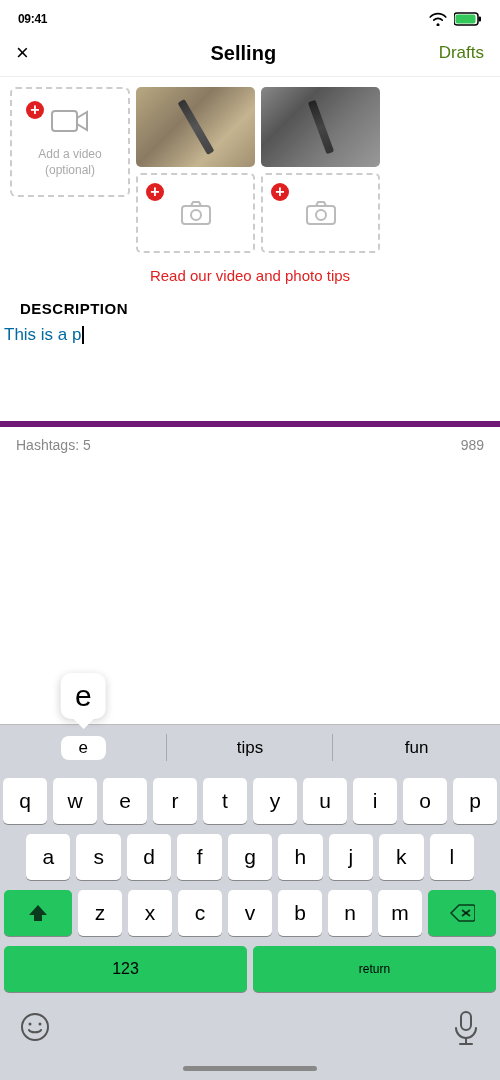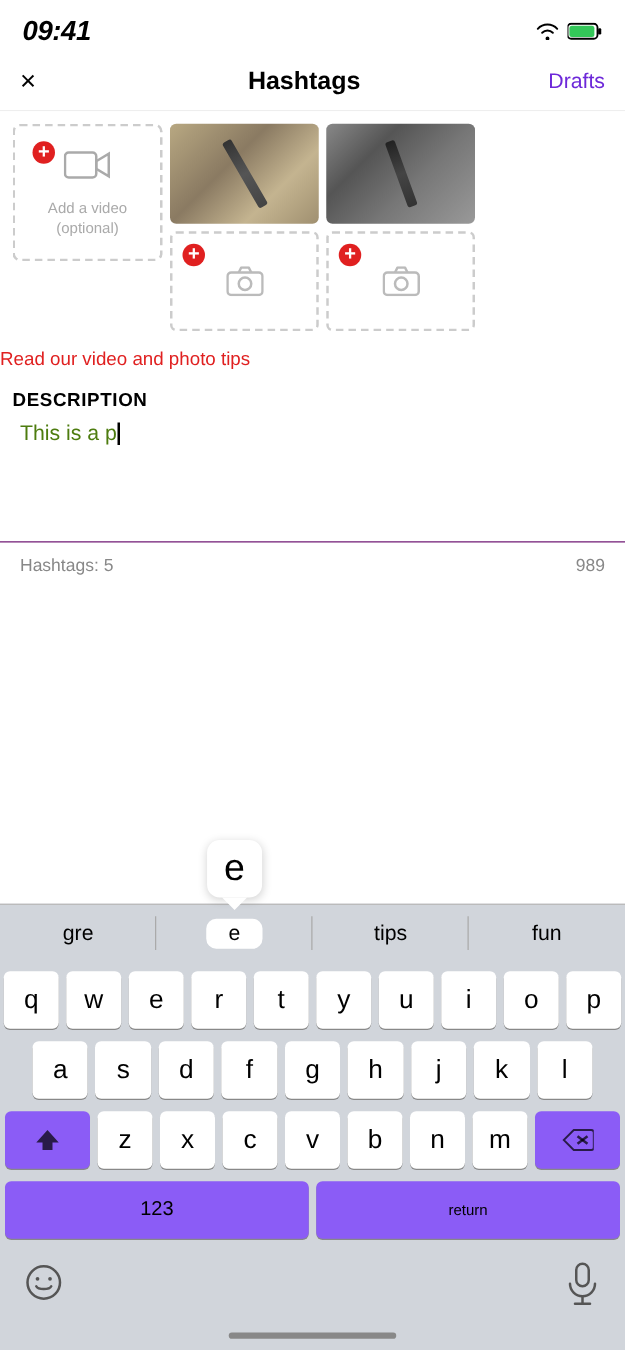--- a/index.html
+++ b/index.html
@@ -15,24 +15,23 @@
 
     
     .status-bar {
       display: flex;
       justify-content: space-between;
       align-items: center;
       padding: 12px 18px 6px;
       background: #fff;
     }
     .status-time {
-      font-size: 22px;
+      font-size: 12px;
       font-weight: 600;
       letter-spacing: -0.3px;
-      font-style: italic;
     }
     .status-icons {
       display: flex;
       align-items: center;
       gap: 6px;
     }
 
     
     .nav-bar {
       display: flex;
@@ -46,21 +45,21 @@
       color: #000;
       cursor: pointer;
       width: 32px;
     }
     .nav-title {
       font-size: 20px;
       font-weight: 700;
     }
     .nav-drafts {
       font-size: 17px;
-      color: #6d28d9;
+      color: #4d7c0f;
       cursor: pointer;
     }
 
     
     .content {
       background: #fff;
       padding-bottom: 0;
     }
 
     
@@ -181,57 +180,58 @@
       font-size: 16px;
       font-weight: 700;
       display: flex;
       align-items: center;
       justify-content: center;
       line-height: 1;
     }
 
     
     .tips-link {
+      text-align: center;
       padding: 14px 0 10px;
       font-size: 15px;
       color: #e02020;
       cursor: pointer;
     }
 
     
     .desc-label {
-      padding: 6px 10px 4px;
+      padding: 6px 20px 4px;
       font-size: 15px;
       font-weight: 700;
       letter-spacing: 0.5px;
     }
     .desc-input {
-      padding: 4px 16px 8px;
+      padding: 4px 4px 8px;
       font-size: 17px;
-      color: #4d7c0f;
+      color: #0369a1;
       min-height: 60px;
       position: relative;
     }
     .cursor-line {
       display: inline-block;
       width: 2px;
       height: 18px;
       background: #000;
       margin-left: 1px;
       vertical-align: text-bottom;
       animation: blink 1s step-end infinite;
     }
     @keyframes blink { 50% { opacity: 0; } }
 
     
     .hashtags-bar {
       display: flex;
       justify-content: space-between;
       padding: 10px 16px;
-      border-top: 1px solid #701a75;
+      border-top: 6px solid #701a75;
       margin-top: 40px;
       font-size: 14px;
       color: #888;
     }
 
     
     .keyboard {
       position: absolute;
       bottom: 0;
       left: 0;
@@ -321,21 +321,21 @@
       display: flex;
       align-items: center;
       justify-content: center;
       font-size: 21px;
       color: #000;
       cursor: pointer;
       box-shadow: 0 1px 0 #888;
       user-select: none;
     }
     .key-dark {
-      background: #8b5cf6;
+      background: #22c55e;
       color: #000;
       font-size: 17px;
     }
     .key-wide {
       flex: 2;
       max-width: none;
       min-width: 66px;
       font-size: 16px;
     }
     .key-space {
@@ -402,21 +402,21 @@
     <svg width="28" height="14" viewBox="0 0 28 14">
       <rect x="0" y="1" width="24" height="12" rx="3" ry="3" stroke="#000" stroke-width="1.5" fill="none"></rect>
       <rect x="24.5" y="4.5" width="2.5" height="5" rx="1" fill="#000"></rect>
       <rect x="1.5" y="2.5" width="20" height="9" rx="2" fill="#34c759"></rect>
     </svg>
   </div>
 </div>
 
 <div class="nav-bar">
   <div class="nav-close">×</div>
-  <div class="nav-title">Hashtags</div>
+  <div class="nav-title">Selling</div>
   <div class="nav-drafts">Drafts</div>
 </div>
 
 <div class="content">
 
   <div class="photo-grid">
 
     <div class="photo-left">
       <div class="add-badge-video">+</div>
       <div class="video-icon">
@@ -474,23 +474,20 @@
   <div class="hashtags-bar">
     <span>Hashtags: 5</span>
     <span>989</span>
   </div>
 
 </div>
 
 <div class="keyboard">
 
   <div class="suggestions-row">
-    <div class="suggestion">
-      <span>gre</span>
-    </div>
     <div class="suggestion" style="position:relative;">
       <span class="suggestion-highlight">e</span>
 
       <div class="letter-popup">e</div>
     </div>
     <div class="suggestion">
       <span>tips</span>
     </div>
     <div class="suggestion">
       <span>fun</span>

